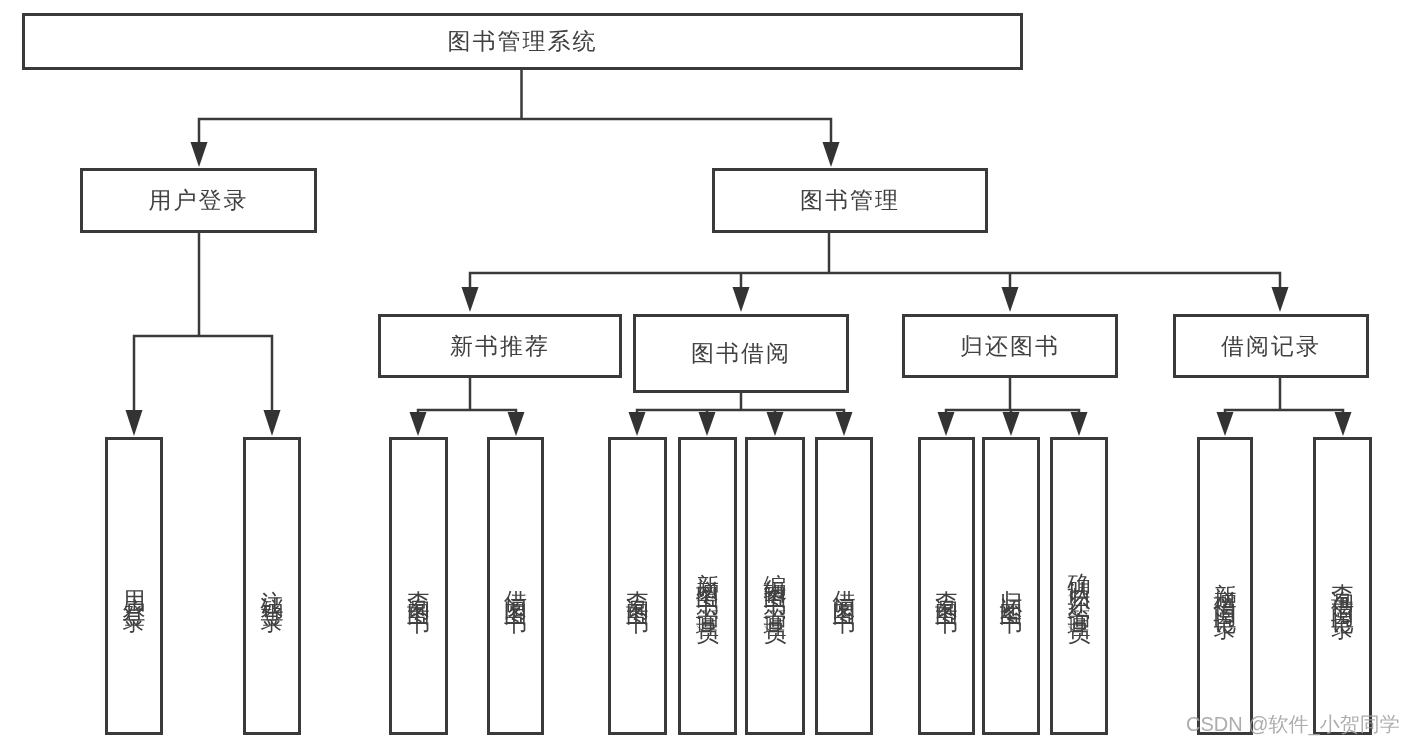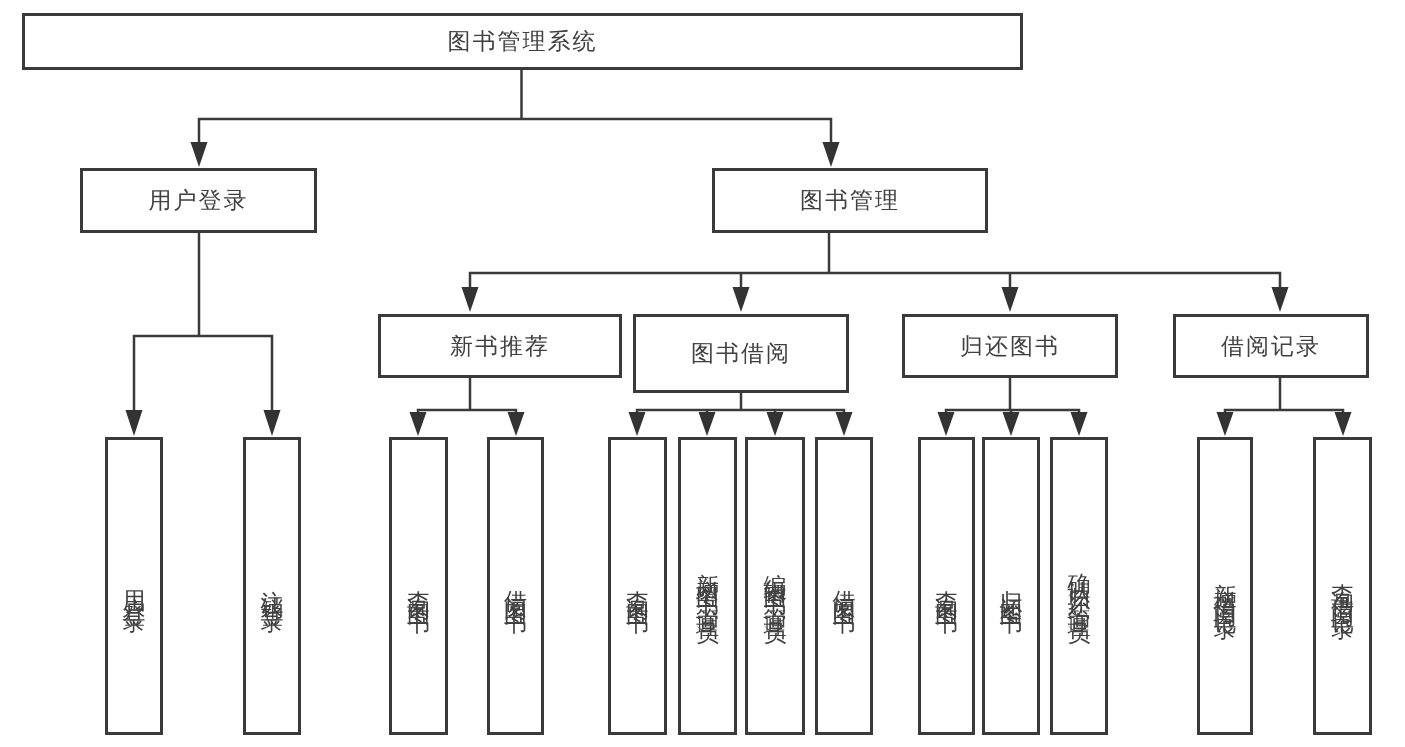--- a/index.html
+++ b/index.html
@@ -186,14 +186,15 @@
   <div class="vbox" style="left:1050px; width:58px">
     <span>确认归还（管理员）</span>
   </div>
   <div class="vbox" style="left:1197px; width:56px">
     <span>新增借阅记录</span>
   </div>
   <div class="vbox" style="left:1313px; width:59px">
     <span>查询借阅记录</span>
   </div>
 
+  <div class="watermark">CSDN @软件_小贺同学</div>
 
 </div>
 
 </body></html>

